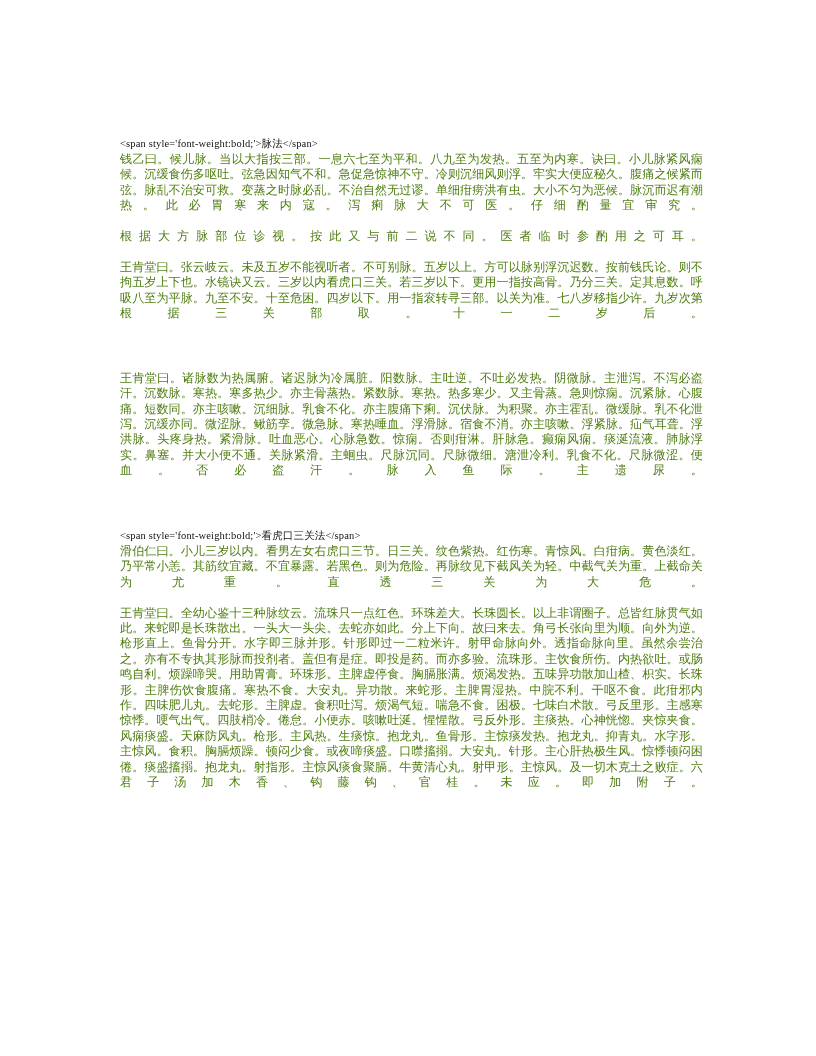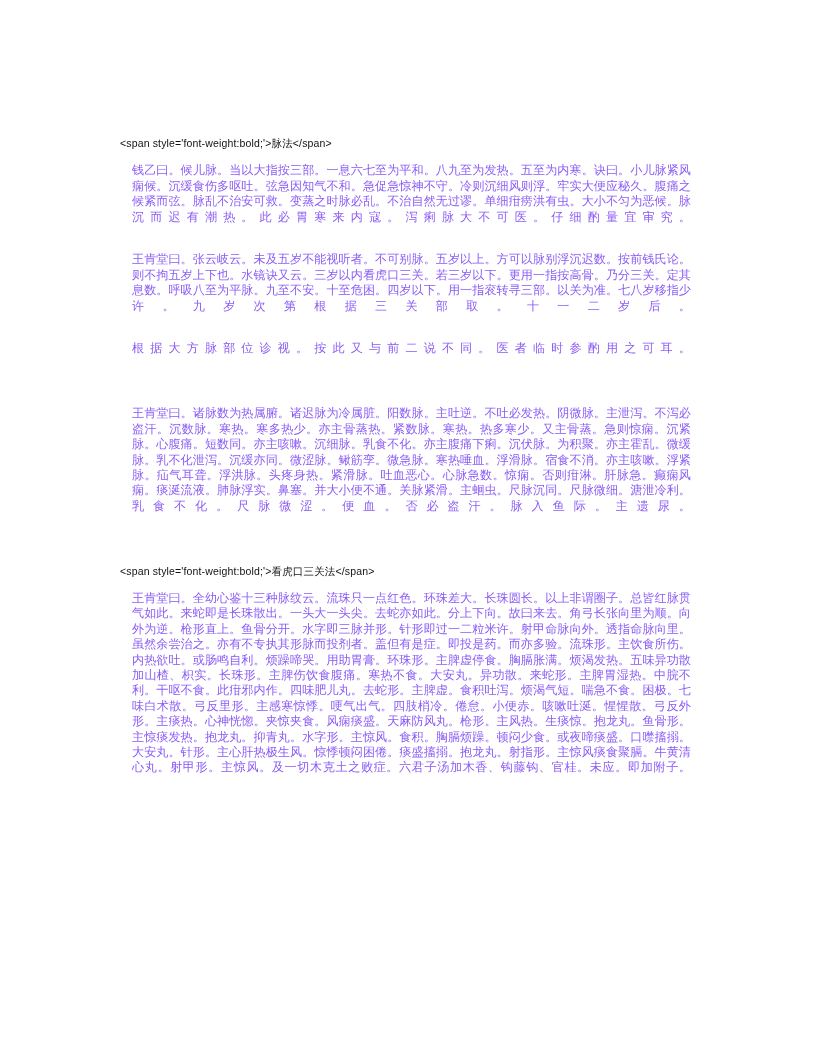--- a/index.html
+++ b/index.html
@@ -22,62 +22,63 @@
     padding: 136px 113px 0 120px;
     background: #ffffff;
   }
   .section {
     margin: 0 0 34px 0;
   }
   .section.last {
     margin-bottom: 0;
   }
   .tagline {
-    font-family: Liberation Sans, sans-serif;
+    font-family: Liberation Serif, serif;
     font-size: 10.5px;
     line-height: 15.4px;
     letter-spacing: 0.15px;
     white-space: pre;
     color: #111111;
     margin: 0 0 0.5px 0;
   }
   .para {
     font-size: 12.1px;
     line-height: 15.4px;
     text-align: justify;
     text-justify: inter-character;
     letter-spacing: 0.05px;
-    color: #8b5cf6;
-    margin: 12px;
+    color: #4d7c0f;
+    margin: 0;
     word-break: break-all;
   }
   .para + .para {
     margin-top: 0;
   }
   
   .para::after {
     content: "";
     display: inline-block;
     width: 100%;
   }
 </style>
 </head>
 <body>
 
 <div class="page">
 
   <div class="section">
     <div class="tagline">&lt;span style='font-weight:bold;'&gt;脉法&lt;/span&gt;</div>
     <p class="para">钱乙曰。候儿脉。当以大指按三部。一息六七至为平和。八九至为发热。五至为内寒。诀曰。小儿脉紧风痫候。沉缓食伤多呕吐。弦急因知气不和。急促急惊神不守。冷则沉细风则浮。牢实大便应秘久。腹痛之候紧而弦。脉乱不治安可救。变蒸之时脉必乱。不治自然无过谬。单细疳痨洪有虫。大小不匀为恶候。脉沉而迟有潮热。此必胃寒来内寇。泻痢脉大不可医。仔细酌量宜审究。</p>
+    <p class="para">根据大方脉部位诊视。按此又与前二说不同。医者临时参酌用之可耳。</p>
     <p class="para">王肯堂曰。张云岐云。未及五岁不能视听者。不可别脉。五岁以上。方可以脉别浮沉迟数。按前钱氏论。则不拘五岁上下也。水镜诀又云。三岁以内看虎口三关。若三岁以下。更用一指按高骨。乃分三关。定其息数。呼吸八至为平脉。九至不安。十至危困。四岁以下。用一指衮转寻三部。以关为准。七八岁移指少许。九岁次第根据三关部取。十一二岁后。</p>
-    <p class="para">根据大方脉部位诊视。按此又与前二说不同。医者临时参酌用之可耳。</p>
   </div>
 
   <div class="section">
     <p class="para">王肯堂曰。诸脉数为热属腑。诸迟脉为冷属脏。阳数脉。主吐逆。不吐必发热。阴微脉。主泄泻。不泻必盗汗。沉数脉。寒热。寒多热少。亦主骨蒸热。紧数脉。寒热。热多寒少。又主骨蒸。急则惊痫。沉紧脉。心腹痛。短数同。亦主咳嗽。沉细脉。乳食不化。亦主腹痛下痢。沉伏脉。为积聚。亦主霍乱。微缓脉。乳不化泄泻。沉缓亦同。微涩脉。鳅筋孪。微急脉。寒热唾血。浮滑脉。宿食不消。亦主咳嗽。浮紧脉。疝气耳聋。浮洪脉。头疼身热。紧滑脉。吐血恶心。心脉急数。惊痫。否则疳淋。肝脉急。癫痫风痫。痰涎流液。肺脉浮实。鼻塞。并大小便不通。关脉紧滑。主蛔虫。尺脉沉同。尺脉微细。溏泄冷利。乳食不化。尺脉微涩。便血。否必盗汗。脉入鱼际。主遗尿。</p>
   </div>
 
   <div class="section last">
     <div class="tagline">&lt;span style='font-weight:bold;'&gt;看虎口三关法&lt;/span&gt;</div>
+    <p class="para">滑伯仁曰。小儿三岁以内。看男左女右虎口三节。日三关。纹色紫热。红伤寒。青惊风。白疳病。黄色淡红。乃平常小恙。其筋纹宜藏。不宜暴露。若黑色。则为危险。再脉纹见下截风关为轻。中截气关为重。上截命关为尤重。直透三关为大危。</p>
     <p class="para">王肯堂曰。全幼心鉴十三种脉纹云。流珠只一点红色。环珠差大。长珠圆长。以上非谓圈子。总皆红脉贯气如此。来蛇即是长珠散出。一头大一头尖。去蛇亦如此。分上下向。故曰来去。角弓长张向里为顺。向外为逆。枪形直上。鱼骨分开。水字即三脉并形。针形即过一二粒米许。射甲命脉向外。透指命脉向里。虽然余尝治之。亦有不专执其形脉而投剂者。盖但有是症。即投是药。而亦多验。流珠形。主饮食所伤。内热欲吐。或肠鸣自利。烦躁啼哭。用助胃膏。环珠形。主脾虚停食。胸膈胀满。烦渴发热。五味异功散加山楂、枳实。长珠形。主脾伤饮食腹痛。寒热不食。大安丸。异功散。来蛇形。主脾胃湿热。中脘不利。干呕不食。此疳邪内作。四味肥儿丸。去蛇形。主脾虚。食积吐泻。烦渴气短。喘急不食。困极。七味白术散。弓反里形。主感寒惊悸。哽气出气。四肢梢冷。倦怠。小便赤。咳嗽吐涎。惺惺散。弓反外形。主痰热。心神恍惚。夹惊夹食。风痫痰盛。天麻防风丸。枪形。主风热。生痰惊。抱龙丸。鱼骨形。主惊痰发热。抱龙丸。抑青丸。水字形。主惊风。食积。胸膈烦躁。顿闷少食。或夜啼痰盛。口噤搐搦。大安丸。针形。主心肝热极生风。惊悸顿闷困倦。痰盛搐搦。抱龙丸。射指形。主惊风痰食聚膈。牛黄清心丸。射甲形。主惊风。及一切木克土之败症。六君子汤加木香、钩藤钩、官桂。未应。即加附子。</p>
   </div>
 
 </div>
 
 </body></html>

